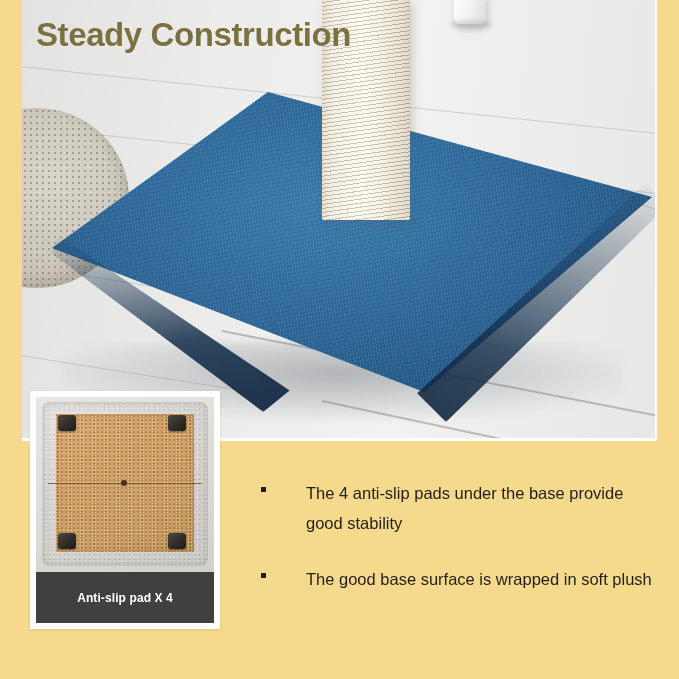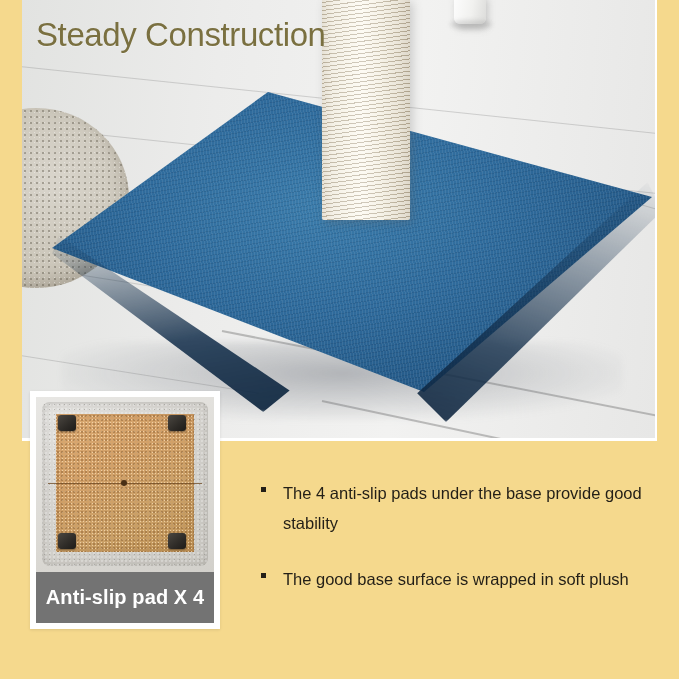--- a/index.html
+++ b/index.html
@@ -172,21 +172,21 @@
     border-radius:2px;
     opacity:.85;
   }
 
   
   .hero-title {
     position: absolute;
     left: 14px;
     top: 16px;
     font-size: 33px;
-    font-weight: normal;
+    font-weight: bold;
     color: #7a7040;
     letter-spacing: -0.4px;
     text-shadow: 0 1px 0 rgba(255,255,255,.35);
     white-space: nowrap;
     z-index: 8;
   }
 
   
   .inset-card {
     position: absolute;
@@ -276,41 +276,42 @@
   .pc-tr { left:132px; top:18px; }
   .pc-bl { left:22px;  top:136px; }
   .pc-br { left:132px; top:136px; }
 
   .inset-caption {
     position: absolute;
     left: 6px;
     top: 181px;
     width: 178px;
     height: 51px;
-    background: #737373;
+    background: #404040;
     color: #ffffff;
-    font-size: 20px;
+    font-size: 12px;
     font-weight: bold;
     display: flex;
     align-items: center;
     justify-content: center;
     letter-spacing: 0.1px;
   }
 
   
   .bullets {
     position: absolute;
     left: 261px;
     top: 478px;
     width: 400px;
   }
   .bullet-row {
     display: flex;
     align-items: flex-start;
     margin-bottom: 26px;
+    gap: 23px;
   }
   .bullet-mark {
     flex: 0 0 auto;
     width: 5px;
     height: 5px;
     background: #231f17;
     margin-top: 9px;
     margin-right: 17px;
   }
   .bullet-text {

